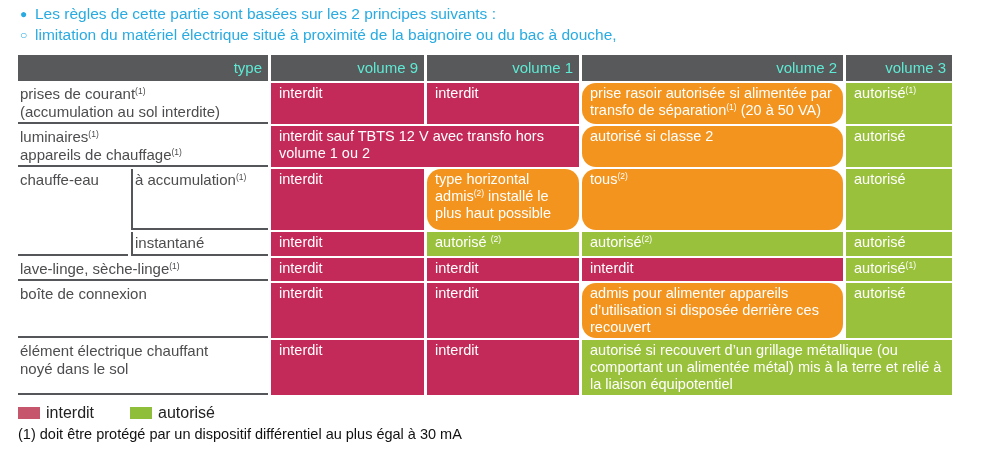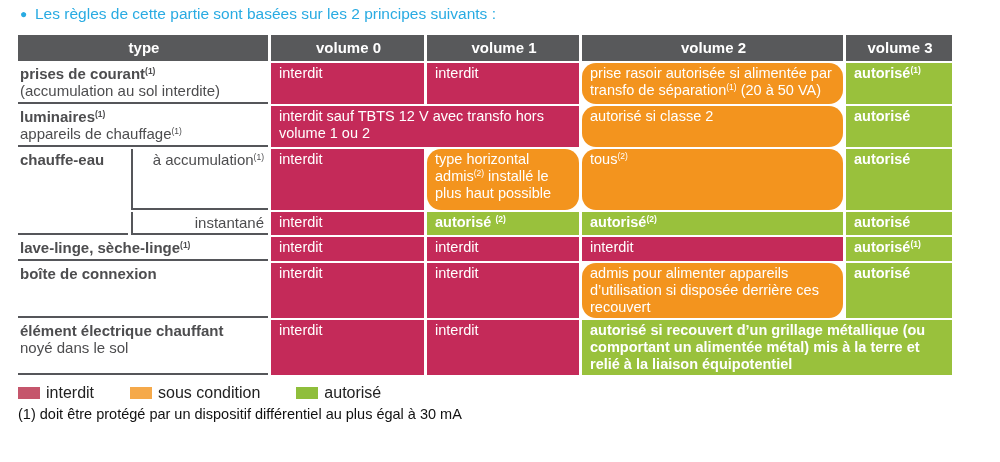--- a/index.html
+++ b/index.html
@@ -7,32 +7,32 @@
         font-family:"Liberation Sans", sans-serif;}
   
   .intro{padding:4px 0 0 20px;color:#29abe2;font-size:15.5px;line-height:19.5px;}
   .intro-line{white-space:nowrap;}
   .bullet{display:inline-block;width:15px;font-size:12px;vertical-align:1px;}
   
   table.vol{border-collapse:separate;border-spacing:3px 2px;table-layout:fixed;
             margin:8px 0 0 15px;}
   col.c-ta{width:110px}col.c-tb{width:137px}col.c-v0{width:153px}
   col.c-v1{width:152px}col.c-v2{width:261px}col.c-v3{width:106px}
-  th.hd{background:#58595b;color:#ffffff;font-size:15px;font-weight:bold;text-align:center;
+  th.hd{background:#58595b;color:#5eead4;font-size:15px;font-weight:normal;text-align:right;
         padding:2px 6px 3px 8px;height:21px;vertical-align:middle;}
   td{vertical-align:top;}
   td.tcell{background:#fff;color:#4d4d4f;font-size:15px;line-height:17.5px;
            padding:2px 4px 2px 2px;border-bottom:2px solid #55565a;}
-  td.sub{border-left:2px solid #55565a;text-align:right;}
-  .t-bold{font-weight:bold;}
+  td.sub{border-left:2px solid #55565a;}
+  .t-bold{font-weight:normal;}
   .t-reg{font-weight:normal;}
   td.c{color:#fff;font-size:14.5px;line-height:17px;padding:2px 6px 2px 8px;}
   td.red{background:#c42a59;}
   td.orange{background:#f3941e;border-radius:14px;}
-  td.green{background:#99c13c;font-weight:bold;}
+  td.green{background:#99c13c;}
   sup{font-size:8.5px;line-height:0;vertical-align:5px;}
   tr.rh1 td{height:35px} tr.rh2 td{height:32px} tr.rh3 td{height:55px}
   tr.rh4 td{height:17px} tr.rh5 td{height:16px} tr.rh6 td{height:48px}
   tr.rh7 td{height:47px}
   
   .legend{display:flex;align-items:center;margin:7px 0 0 18px;column-gap:36px;
           color:#222;font-size:16px;}
   .legend-item{display:flex;align-items:center;column-gap:6px;}
   .sw{display:inline-block;width:22px;height:12px;}
   .sw-forbidden{background:#c5566c;}
@@ -41,35 +41,36 @@
   
   .notes{margin:3px 0 0 18px;color:#111;font-size:14.5px;line-height:19px;}
 </style>
 </head>
 <body>
 
 <div class="page">
 
   <div class="intro">
     <div class="intro-line"><span class="bullet">●</span><span>Les règles de cette partie sont basées sur les 2 principes suivants :</span></div>
+    <div class="intro-line"><span class="bullet">○</span><span>limitation du matériel électrique situé à proximité de la baignoire ou du bac à douche,</span></div>
   </div>
 
   <table class="vol">
     <colgroup>
       <col class="c-ta">
         <col class="c-tb">
         <col class="c-v0">
         <col class="c-v1">
         <col class="c-v2">
         <col class="c-v3">
     </colgroup>
     <tbody>
         <tr>
       <th class="hd" colspan="2">type</th>
-      <th class="hd">volume 0</th>
+      <th class="hd">volume 9</th>
       <th class="hd">volume 1</th>
       <th class="hd">volume 2</th>
       <th class="hd">volume 3</th>
     </tr>
 
     <tr class="rh1">
       <td class="tcell" colspan="2">
         <div class="t-bold"><span>prises de courant</span><sup>(1)</sup></div>
         <div class="t-reg">(accumulation au sol interdite)</div>
       </td>
@@ -143,24 +144,20 @@
     </tr>
   </tbody>
     </table>
 
   <div class="legend">
     <div class="legend-item">
       <span class="sw sw-forbidden"></span>
       <span>interdit</span>
     </div>
     <div class="legend-item">
-      <span class="sw sw-conditional"></span>
-      <span>sous condition</span>
-    </div>
-    <div class="legend-item">
       <span class="sw sw-allowed"></span>
       <span>autorisé</span>
     </div>
   </div>
 
   <div class="notes">
     <div>(1) doit être protégé par un dispositif différentiel au plus égal à 30 mA</div>
 
   </div>
 

